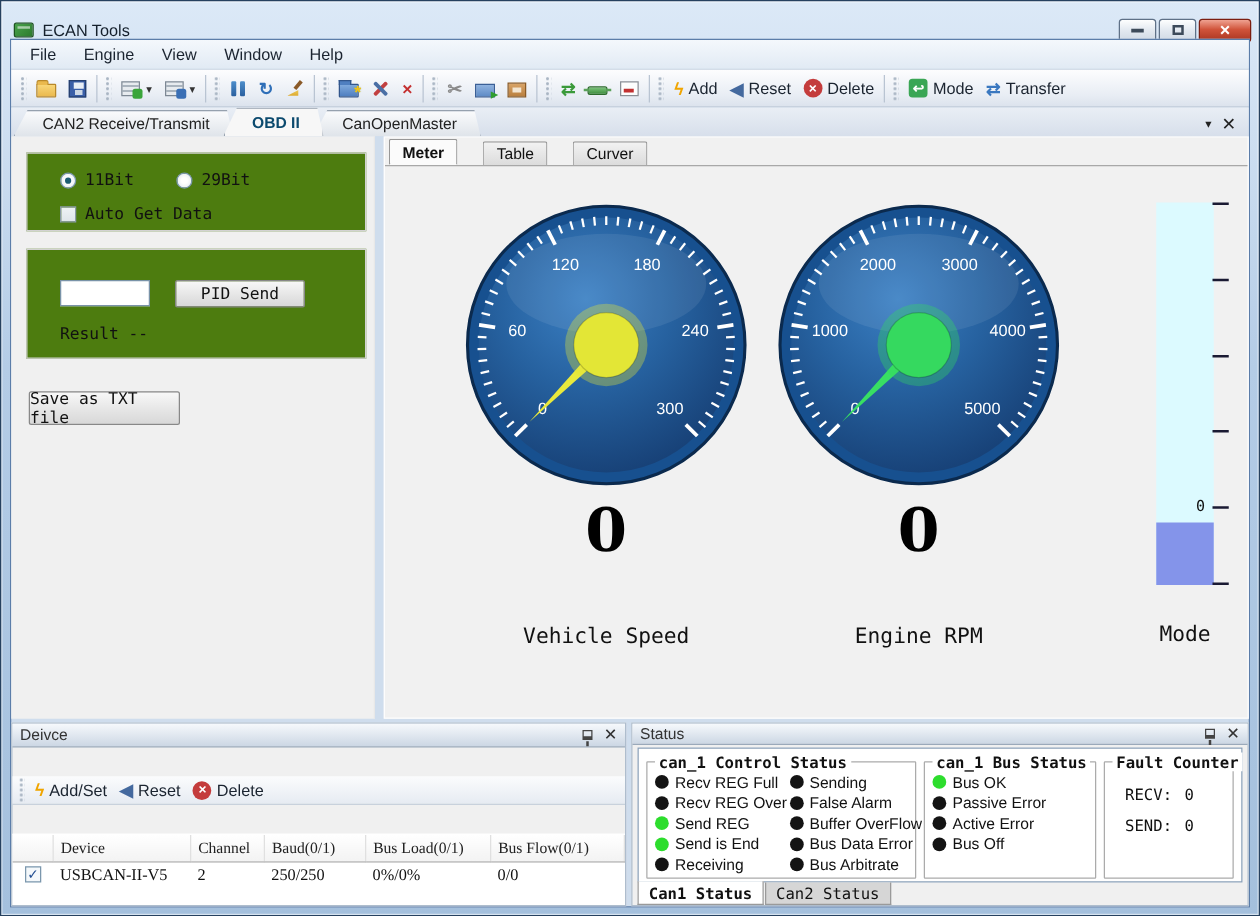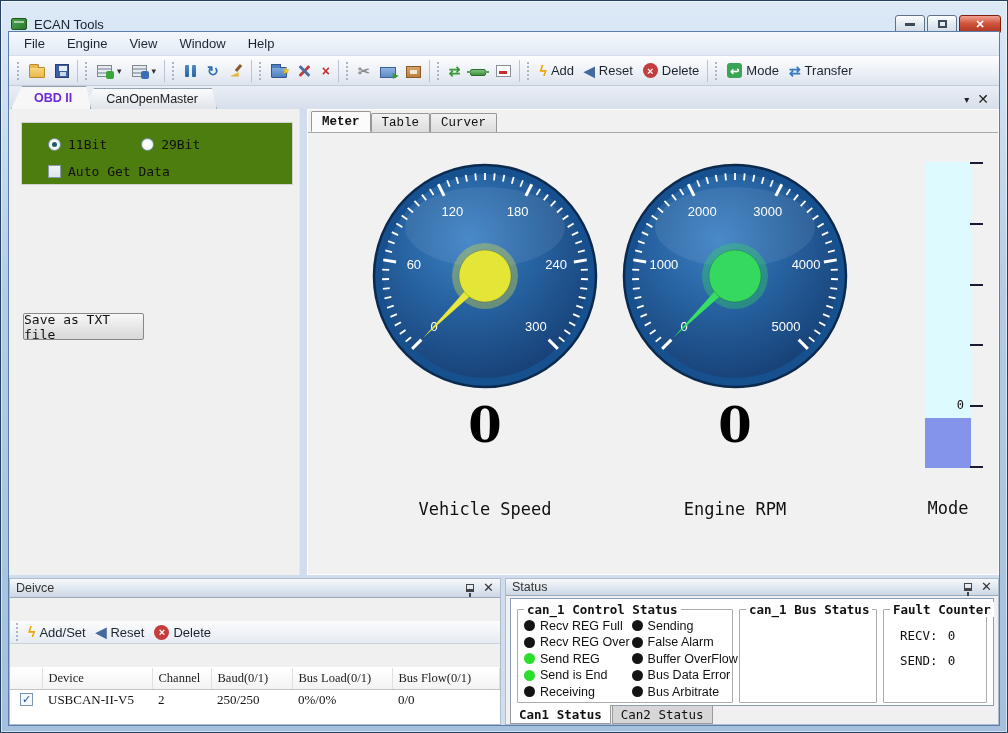--- a/index.html
+++ b/index.html
@@ -89,21 +89,21 @@
   .i-win-minus { width:15px; height:12px; background:#fdfdfd; border:1px solid #8a8f96; }
   .i-win-minus::after { content:""; position:absolute; left:2px; bottom:2px; width:8px; height:3px; background:#c23030; }
 
   
   .tabstrip { height: 23px; background: linear-gradient(180deg,#e9eef5,#d7dfeb);
     display:flex; align-items:flex-end; padding: 0 2px; position:relative; }
   .main-tab { height: 21px; display:flex; align-items:center; padding: 0 18px 0 22px;
     background: linear-gradient(180deg,#fafbfc,#dfe4ea);
     border: 1px solid #96a1ae; border-bottom:none; color:#222; font-size:12.5px;
     clip-path: polygon(11px 0, calc(100% - 5px) 0, 100% 100%, 0 100%); margin-right:-8px; }
-  .main-tab.active { background:#f7f7f7; font-weight:bold; height:23px; z-index:3; color:#6d28d9; }
+  .main-tab.active { background:#f7f7f7; font-weight:bold; height:23px; z-index:3; color:#0c4a6e; }
   .tabstrip-right { margin-left:auto; display:flex; align-items:center; gap:8px; padding:0 8px 4px 0; z-index:4; }
   .ts-caret { font-size:10px; color:#222; }
   .ts-close { font-size:14px; color:#222; line-height:12px; }
 
   
   .content-row { flex: 1; display: flex; min-height: 0; }
   .obd-panel { width: 295px; background: #f0f0f0; border-right: 1px solid #e8e8e8; position: relative; }
   .groupbox { position: absolute; border: 1px solid #d2d2d2; background:#4d7c0f; }
   .gb1 { left: 12px; top: 13px; width: 272px; height: 63px; }
   .gb2 { left: 12px; top: 90px; width: 272px; height: 88px; }
@@ -124,23 +124,23 @@
   .pid-send-btn { position:absolute; left:118px; top:24px; width:104px; height:22px; }
   .result-label { position:absolute; left:26px; top:60px; font-family:"DejaVu Sans Mono",monospace; color:#111; }
   .save-txt-btn { position:absolute; left:14px; top:204px; width:121px; height:27px; }
 
   .v-splitter { width: 7px; background: transparent; }
   .meter-panel { flex:1; background:#f1f1f1; border:1px solid #fdfdfd; display:flex; flex-direction:column; }
 
   .meter-tabs { height: 21px; display:flex; align-items:flex-end; padding-left:3px; margin-top:2px;
     border-bottom:1px solid #a8a8a8; }
   .meter-tab { height: 19px; padding: 0 10px; display:flex; align-items:center;
-    font-family:Liberation Mono, monospace; font-size:12.5px; color:#111;
+    font-family:Liberation Sans, sans-serif; font-size:12.5px; color:#111;
     background:linear-gradient(#f2f2f2,#dcdcdc); border:1px solid #979797; border-bottom:none;
-    border-radius:2px 2px 0 0; margin-right:0; }
+    border-radius:2px 2px 0 0; margin-right:20px; }
   .meter-tab.active { background:#fbfbfb; font-weight:bold; height:21px; border-bottom:1px solid #fbfbfb; }
 
   .meter-content { flex:1; display:flex; padding-top: 26px; }
   .gauge-col { width: 250px; display:flex; flex-direction:column; align-items:center; }
   .gauge-col.first { margin-left: 52px; }
   .gauge-svg { width: 234px; height: 234px; }
   .gauge-value { font-family: "DejaVu Serif", serif; font-weight: bold; font-size: 48px; color:#000;
     margin-top: 4px; line-height: 56px; }
   .gauge-label { font-family:"DejaVu Sans Mono",monospace; font-size: 17px; color:#111; margin-top: 46px; }
 
@@ -317,20 +317,21 @@
           <span class="tb-glyph chip-square" style="color: rgb(255, 255, 255); background: rgb(58, 166, 85);">↩</span>
           <span class="tb-label">Mode</span>
         </div>
         <div class="tb-btn">
           <span class="tb-glyph" style="color: rgb(58, 120, 192);">⇄</span>
           <span class="tb-label">Transfer</span>
         </div>
       </div>
 
     <div class="tabstrip">
+        <div class="main-tab">CAN2 Receive/Transmit</div>
         <div class="main-tab active">OBD II</div>
         <div class="main-tab">CanOpenMaster</div>
         <span class="tabstrip-right">
         <span class="ts-caret">▾</span>
         <span class="ts-close">✕</span>
       </span>
     </div>
 
     <div class="content-row">
       <div class="obd-panel">
@@ -342,20 +343,25 @@
               </div>
               <div class="radio-item">
                 <span class="radio-circ"></span>
                 <span>29Bit</span>
               </div>
             </div>
           <div class="check-row">
             <span class="checkbox"></span>
             <span>Auto Get Data</span>
           </div>
+        </div>
+        <div class="groupbox gb2">
+          <input class="pid-input" value="" style="">
+          <div class="btn pid-send-btn">PID Send</div>
+          <div class="result-label">Result --</div>
         </div>
         <div class="btn save-txt-btn">Save as TXT file</div>
       </div>
 
       <div class="v-splitter"></div>
 
       <div class="meter-panel">
         <div class="meter-tabs">
             <div class="meter-tab active">Meter</div>
             <div class="meter-tab">Table</div>
@@ -640,20 +646,40 @@
                   </div>
                   <div class="led-item">
                     <span class="led" style="background: rgb(20, 20, 20);"></span>
                     <span class="led-label">Bus Arbitrate</span>
                   </div>
                 </div>
               </div>
             </div>
             <div class="sgroup g-bus">
               <span class="sgroup-title">can_1 Bus Status</span>
+              <div class="led-cols">
+                <div class="led-col">
+                  <div class="led-item">
+                    <span class="led" style="background: rgb(45, 221, 45);"></span>
+                    <span class="led-label">Bus OK</span>
+                  </div>
+                  <div class="led-item">
+                    <span class="led" style="background: rgb(20, 20, 20);"></span>
+                    <span class="led-label">Passive Error</span>
+                  </div>
+                  <div class="led-item">
+                    <span class="led" style="background: rgb(20, 20, 20);"></span>
+                    <span class="led-label">Active Error</span>
+                  </div>
+                  <div class="led-item">
+                    <span class="led" style="background: rgb(20, 20, 20);"></span>
+                    <span class="led-label">Bus Off</span>
+                  </div>
+                </div>
+              </div>
             </div>
             <div class="sgroup g-fault">
               <span class="sgroup-title">Fault Counter</span>
               <div class="fc-row">
                 <span>RECV:</span>
                 <span>0</span>
               </div>
               <div class="fc-row">
                 <span>SEND:</span>
                 <span>0</span>

